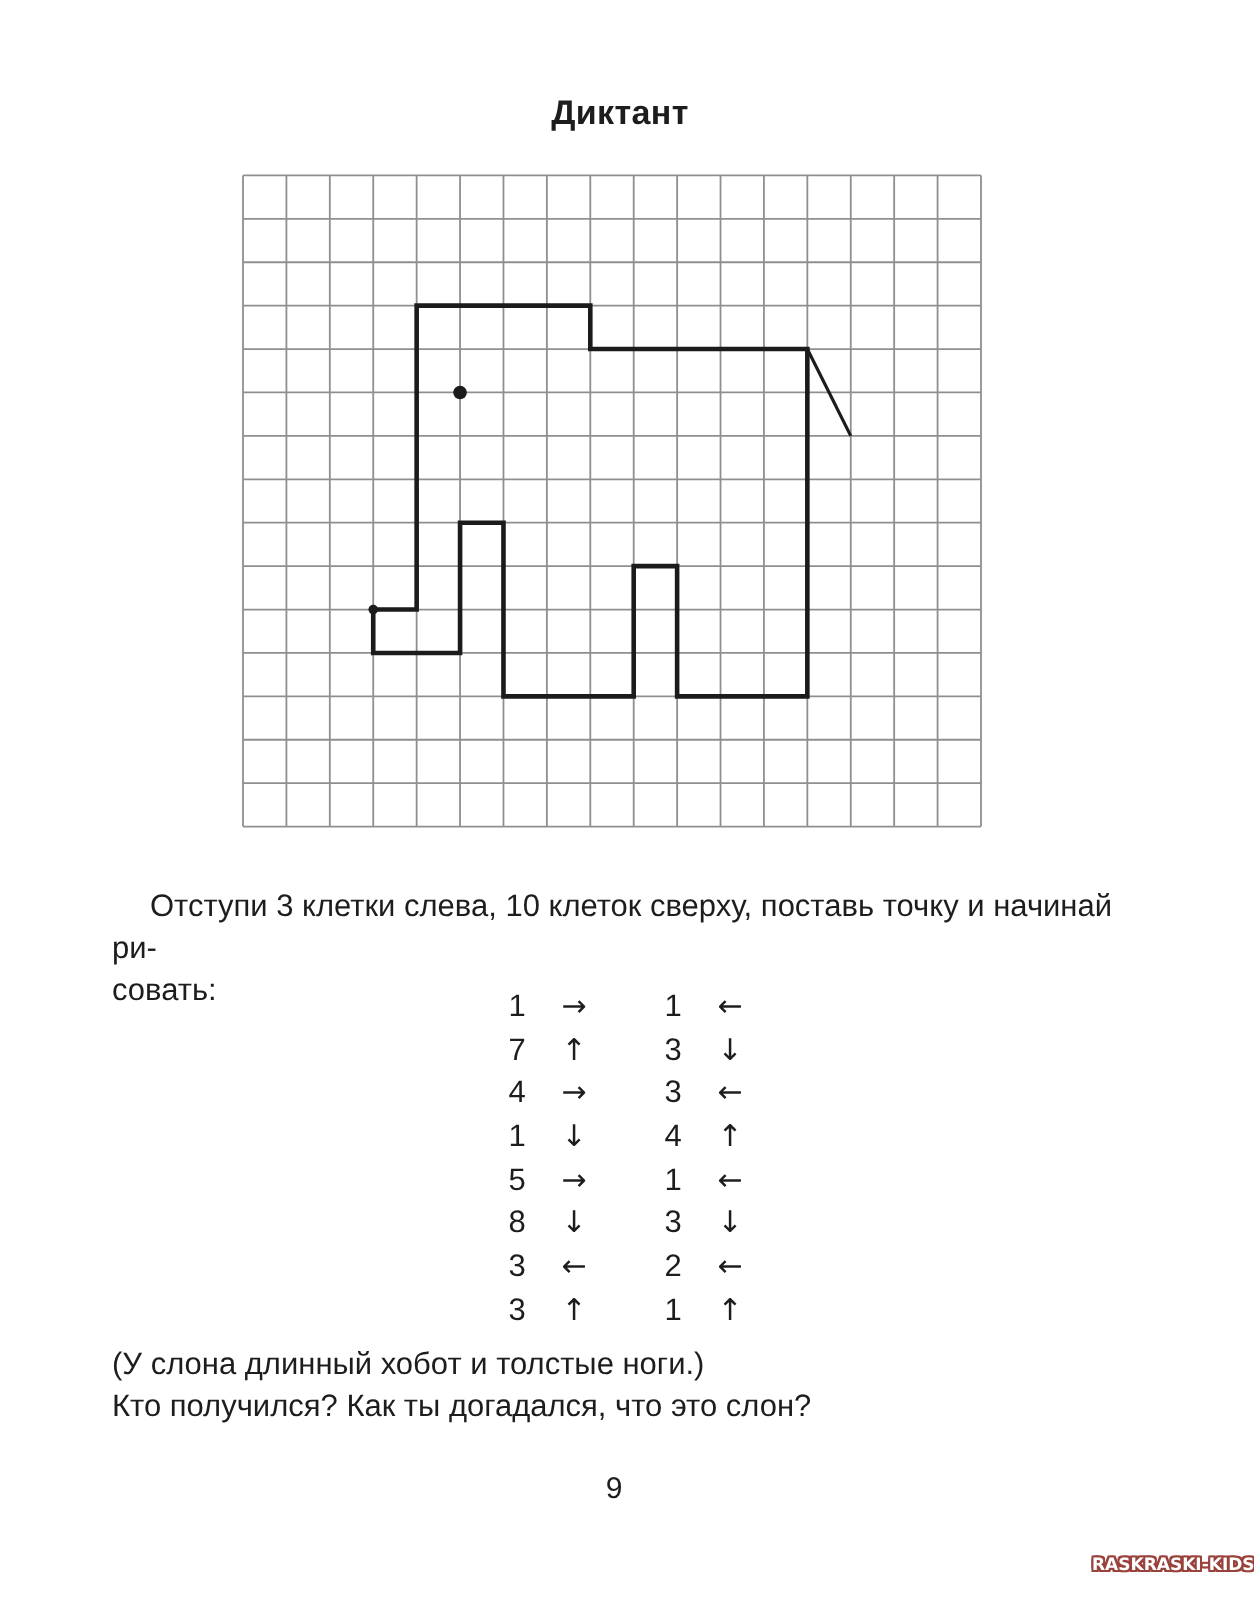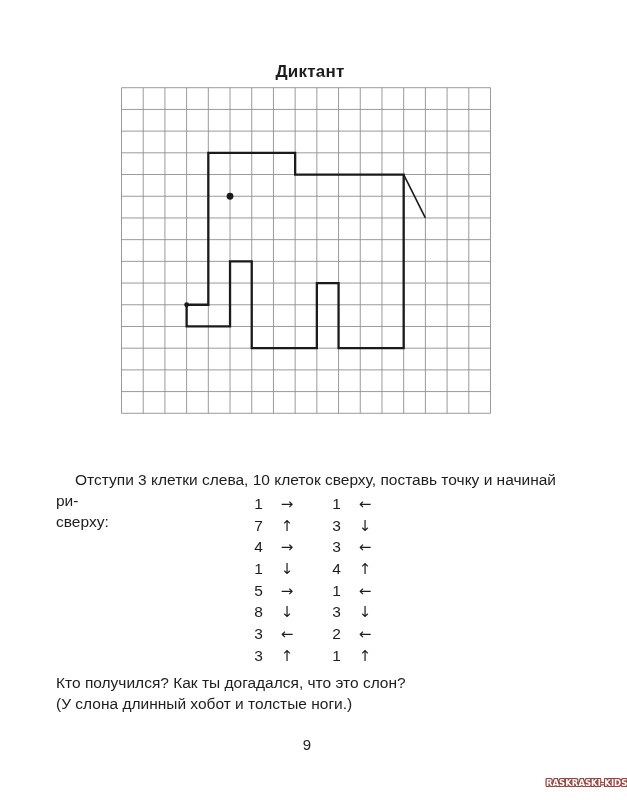--- a/index.html
+++ b/index.html
@@ -5,30 +5,30 @@
   html, body { margin: 0; padding: 0; }
   body {
     width: 627px; height: 800px;
     position: relative;
     background: #ffffff;
     font-family: "Liberation Sans", "DejaVu Sans", sans-serif;
     color: #1d1d1d;
     overflow: hidden;
   }
   .title {
-    position: absolute; top: 62px; left: 0; width: 620px;
+    position: absolute; top: 47px; left: 0; width: 620px;
     text-align: center;
     font-size: 17px; font-weight: bold;
     letter-spacing: 0.2px;
   }
   .figure {
     position: absolute; left: 120px; top: 86px;
   }
   .instr {
-    position: absolute; left: 56px; top: 469px; width: 520px;
+    position: absolute; left: 56px; top: 443px; width: 520px;
     font-size: 15.5px; line-height: 21px;
   }
   .instr .l1 { text-indent: 19px; }
   .dict-col {
     position: absolute; top: 493px;
     font-size: 15.5px;
   }
   .dict-col.colA { left: 252px; }
   .dict-col.colB { left: 330px; }
   .dict-row { height: 21.7px; line-height: 21.7px; white-space: nowrap; }
@@ -106,21 +106,21 @@
       </g>
       <polyline points="65.1,217 86.8,217 86.8,65.1 173.6,65.1 173.6,86.8 282.09999999999997,86.8 282.09999999999997,260.4 217,260.4 217,195.29999999999998 195.29999999999998,195.29999999999998 195.29999999999998,260.4 130.2,260.4 130.2,173.6 108.5,173.6 108.5,238.7 65.1,238.7 65.1,217" fill="none" stroke="#1b1b1b" stroke-width="2.3" stroke-linejoin="miter"></polyline>
       <line x1="282.09999999999997" y1="86.8" x2="303.8" y2="130.2" stroke="#1b1b1b" stroke-width="1.6"></line>
       <circle cx="108.5" cy="108.5" r="3.4" fill="#1b1b1b"></circle>
       <circle cx="65.1" cy="217" r="2.4" fill="#1b1b1b"></circle>
     </svg>
 </div>
 
 <div class="instr">
   <div class="l1">Отступи 3 клетки слева, 10 клеток сверху, поставь точку и начинай ри-</div>
-  <div class="l2">сверху:</div>
+  <div class="l2">совать:</div>
 </div>
 
 <div class="dict-col colA">
     <div class="dict-row"><span class="num">1</span><span class="arrow">→</span></div>
     <div class="dict-row"><span class="num">7</span><span class="arrow">↑</span></div>
     <div class="dict-row"><span class="num">4</span><span class="arrow">→</span></div>
     <div class="dict-row"><span class="num">1</span><span class="arrow">↓</span></div>
     <div class="dict-row"><span class="num">5</span><span class="arrow">→</span></div>
     <div class="dict-row"><span class="num">8</span><span class="arrow">↓</span></div>
     <div class="dict-row"><span class="num">3</span><span class="arrow">←</span></div>
@@ -131,19 +131,19 @@
     <div class="dict-row"><span class="num">3</span><span class="arrow">↓</span></div>
     <div class="dict-row"><span class="num">3</span><span class="arrow">←</span></div>
     <div class="dict-row"><span class="num">4</span><span class="arrow">↑</span></div>
     <div class="dict-row"><span class="num">1</span><span class="arrow">←</span></div>
     <div class="dict-row"><span class="num">3</span><span class="arrow">↓</span></div>
     <div class="dict-row"><span class="num">2</span><span class="arrow">←</span></div>
     <div class="dict-row"><span class="num">1</span><span class="arrow">↑</span></div>
   </div>
 
 <div class="questions">
+  <div>(У слона длинный хобот и толстые ноги.)</div>
   <div>Кто получился? Как ты догадался, что это слон?</div>
-  <div>(У слона длинный хобот и толстые ноги.)</div>
 </div>
 
 <div class="pagenum">9</div>
 
 <div class="watermark">RASKRASKI-KIDS.RU</div>
 
 </body></html>

